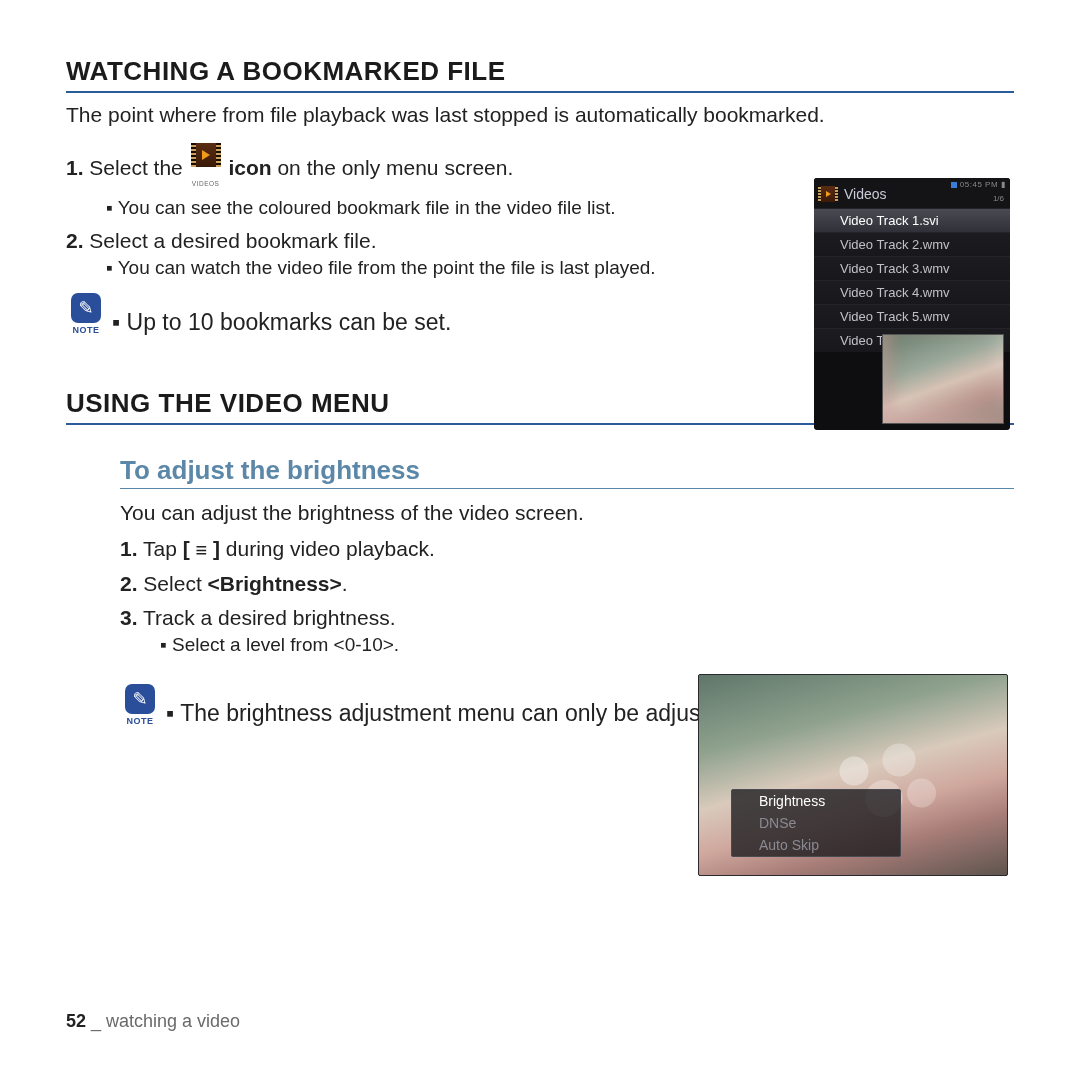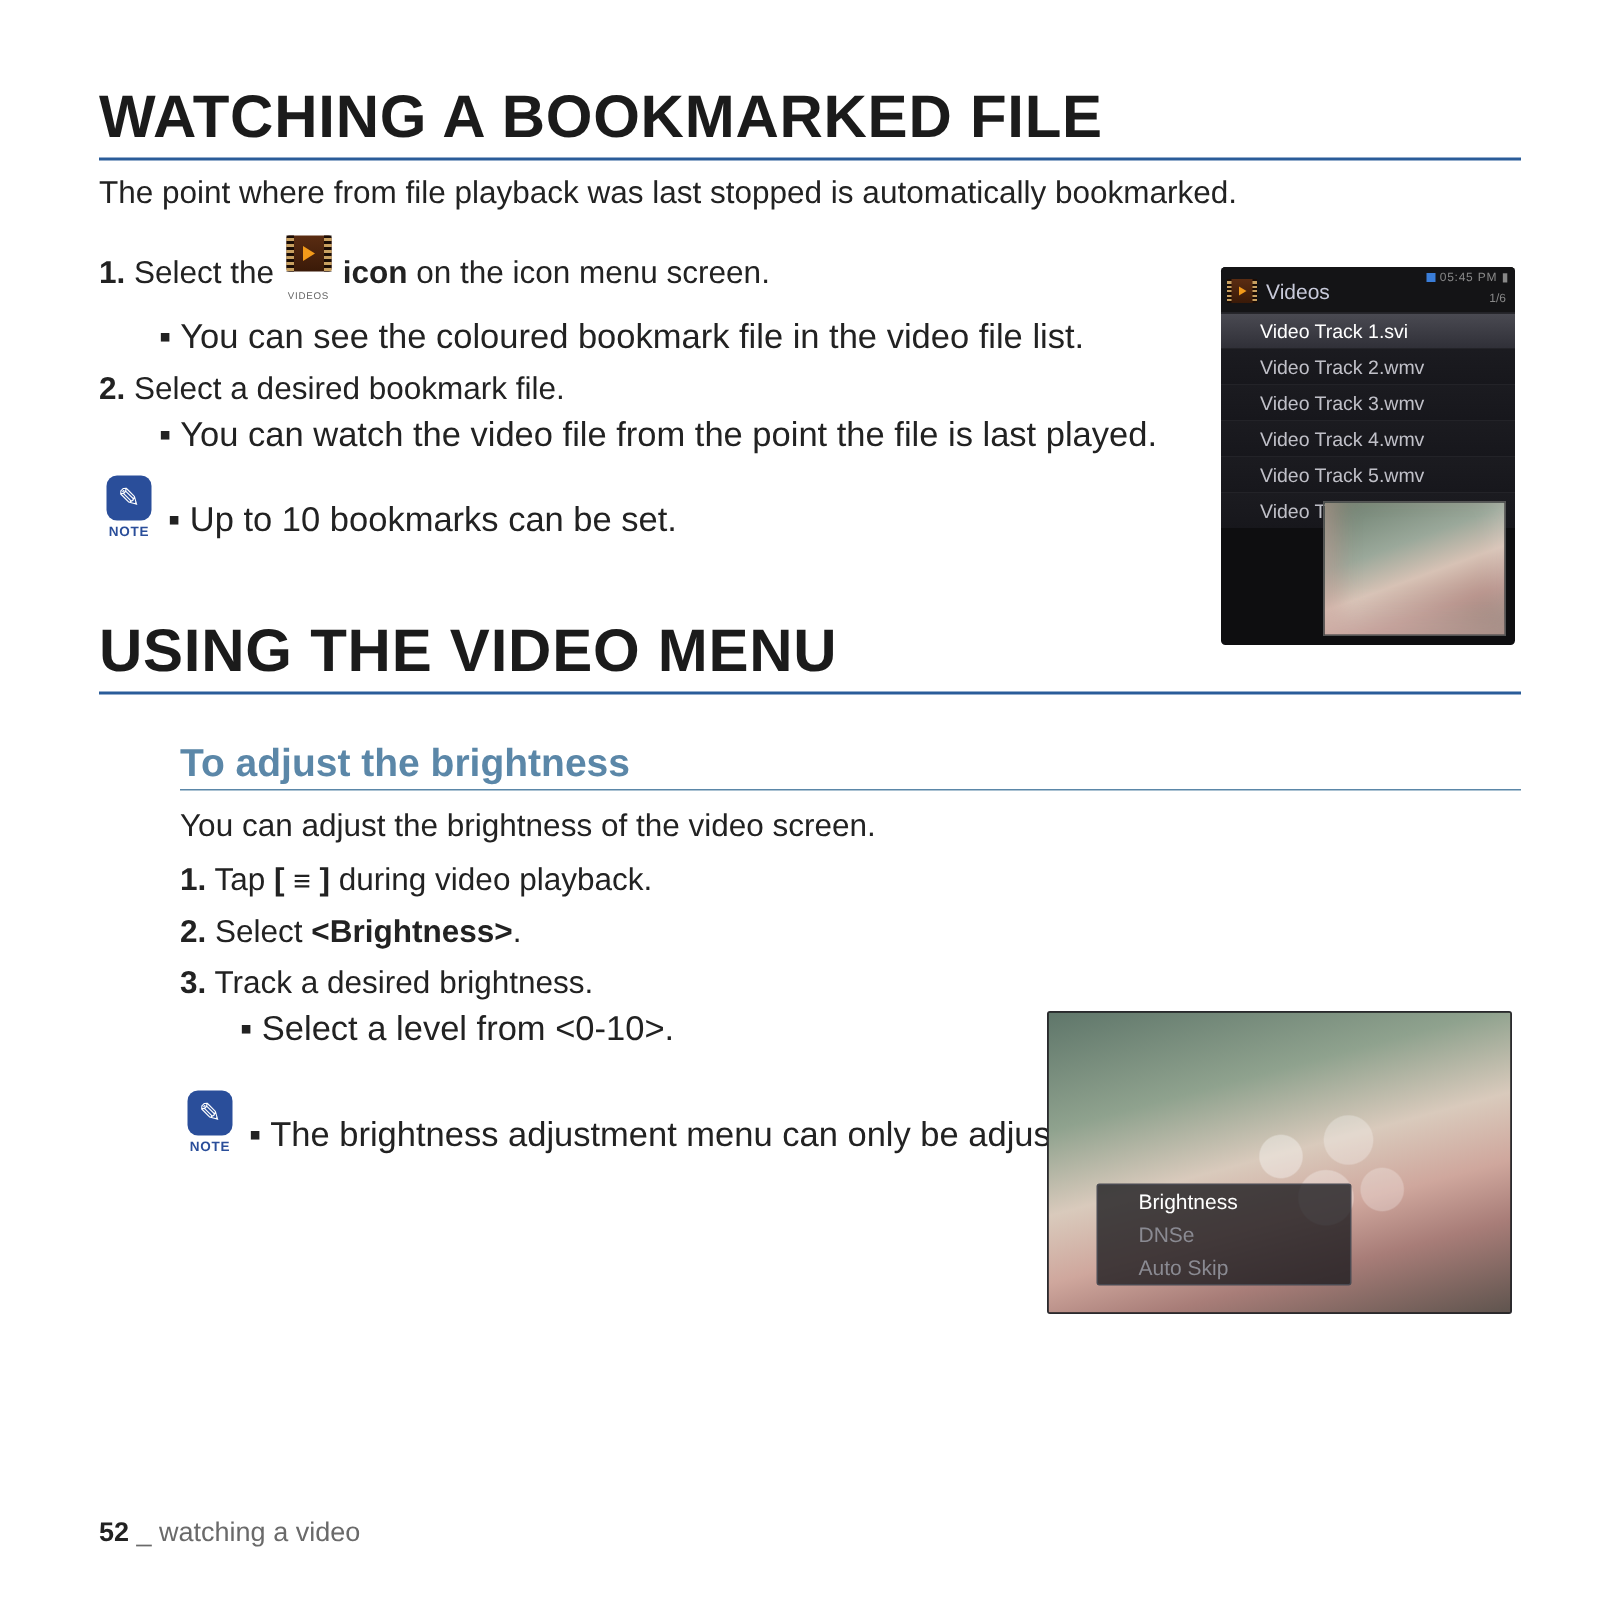--- a/index.html
+++ b/index.html
@@ -14,21 +14,21 @@
     box-sizing: border-box;
   }
   .page {
     padding: 56px 66px 20px 66px;
     box-sizing: border-box;
     width: 1080px;
     height: 1080px;
     position: relative;
   }
   h1.section-title {
-    font-size: 40px;
+    font-size: 26px;
     font-weight: bold;
     letter-spacing: 0.5px;
     color: #1b1b1b;
     margin: 0 0 4px 0;
   }
   .rule {
     border: none;
     border-top: 2px solid #2a5c99;
     margin: 2px 0 10px 0;
   }
@@ -37,21 +37,21 @@
     margin: 8px 0 18px 0;
   }
   .step {
     font-size: 21px;
     margin: 10px 0 4px 0;
   }
   .step .num {
     font-weight: bold;
   }
   .bullet {
-    font-size: 23px;
+    font-size: 19px;
     margin: 4px 0 6px 40px;
   }
   .bullet::before {
     content: "▪ ";
   }
   .note-row {
     display: flex;
     align-items: flex-start;
     margin-top: 14px;
   }
@@ -269,21 +269,21 @@
 
   <div class="step">
     <span class="num">1.</span>
     <span>Select the </span>
     <span class="videos-icon">
       <span class="film">
           <span class="play"></span>
         </span>
       <span class="cap">VIDEOS</span>
     </span>
-    <span class="bold">icon</span><span> on the icon menu screen.</span>
+    <span class="bold">icon</span><span> on the only menu screen.</span>
   </div>
   <div class="bullet">You can see the coloured bookmark file in the video file list.</div>
 
   <div class="step">
     <span class="num">2.</span>
     <span>Select a desired bookmark file.</span>
   </div>
   <div class="bullet">You can watch the video file from the point the file is last played.</div>
 
   <div class="note-row">

